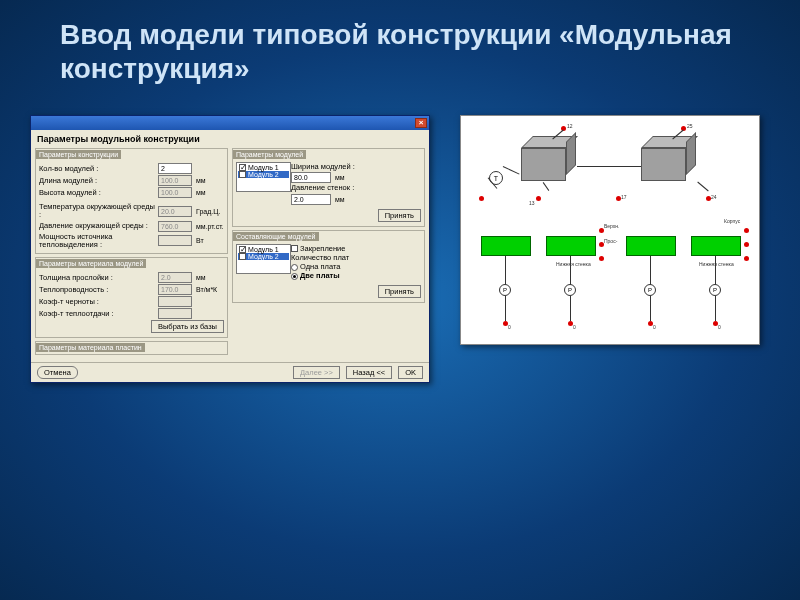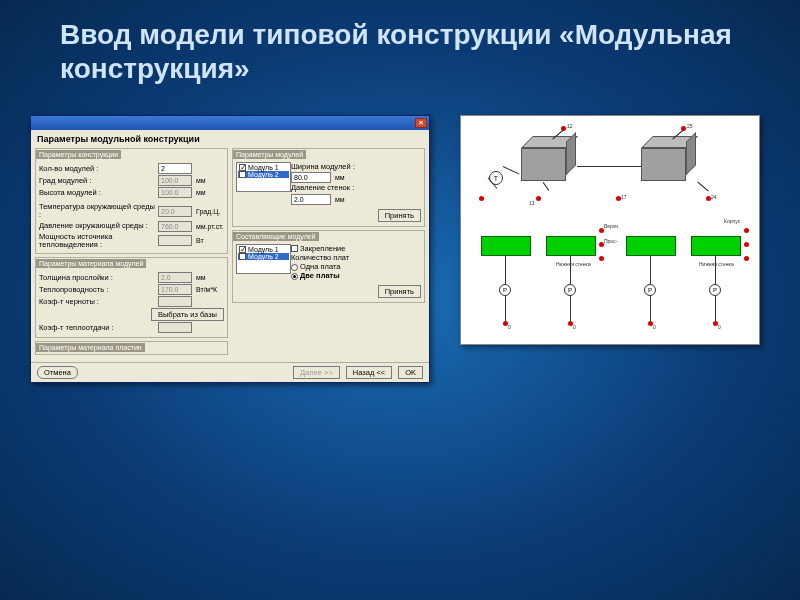--- a/index.html
+++ b/index.html
@@ -126,21 +126,21 @@
 
       <div class="col">
         <div class="group">
           <div class="group-title">Параметры конструкции</div>
           <div class="row">
               <div class="lbl">Кол-во модулей :</div>
               <div class="fld">2</div>
               <div class="unit"></div>
             </div>
           <div class="row">
-              <div class="lbl">Град модулей :</div>
+              <div class="lbl">Длина модулей :</div>
               <div class="fld dis">100.0</div>
               <div class="unit">мм</div>
             </div>
           <div class="row">
               <div class="lbl">Высота модулей :</div>
               <div class="fld dis">100.0</div>
               <div class="unit">мм</div>
             </div>
           <div style="height:3px"></div>
           <div class="row">
@@ -169,27 +169,27 @@
           <div class="row">
               <div class="lbl">Теплопроводность :</div>
               <div class="fld dis">170.0</div>
               <div class="unit">Вт/м*К</div>
             </div>
           <div class="row">
               <div class="lbl">Коэф-т черноты :</div>
               <div class="fld dis"></div>
               <div class="unit"></div>
             </div>
-          <div class="row" style="justify-content:flex-end">
-              <div class="btn">Выбрать из базы</div>
-            </div>
           <div class="row">
               <div class="lbl">Коэф-т теплоотдачи :</div>
               <div class="fld dis"></div>
               <div class="unit"></div>
+            </div>
+          <div class="row" style="justify-content:flex-end">
+              <div class="btn">Выбрать из базы</div>
             </div>
         </div>
         <div class="group" style="height:14px;overflow:hidden">
           <div class="group-title">Параметры материала пластин</div>
         </div>
       </div>
 
       <div class="col">
         <div class="group">
           <div class="group-title">Параметры модулей</div>

